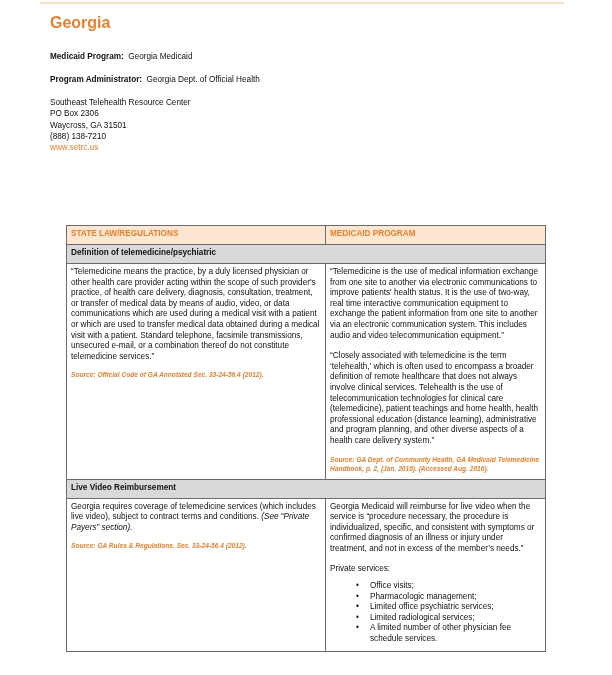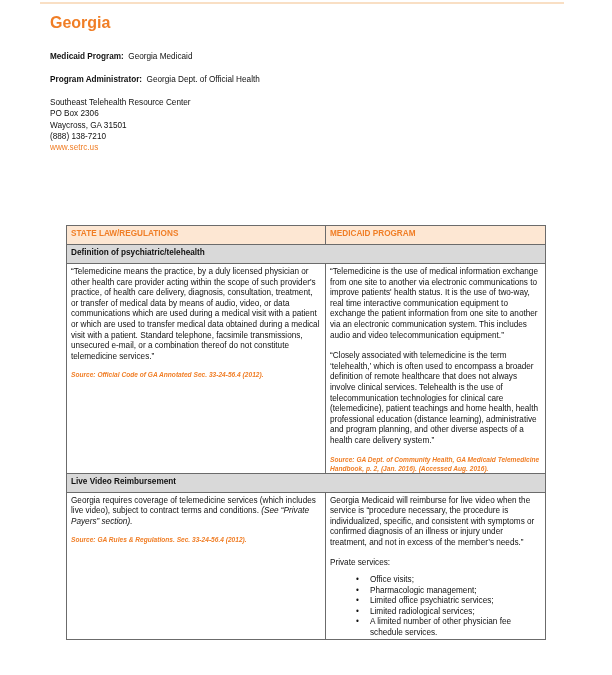--- a/index.html
+++ b/index.html
@@ -29,21 +29,21 @@
     table.reg td, table.reg th {
       border: 1px solid #6b6b6b; vertical-align: top; text-align: left;
     }
     th.col-head {
       background: #fde7d3; color: #f07e26; font-weight: bold;
       padding: 3px 4px 3px 4px; height: 12px; font-size: 8.2px;
     }
     td.section {
       background: #d9d9d9; font-weight: bold; padding: 3px 4px; height: 12px;
     }
-    td.cell { padding: 3px 4px 0 4px; background: #fff; }
+    td.cell { padding: 3px 4px 6px 4px; background: #fff; }
     td.left { width: 250px; }
     .src {
       color: #f07e26; font-style: italic; font-weight: bold; font-size: 6.6px;
       line-height: 9px; margin-top: 8px;
     }
     p.q { margin: 0; }
     p.q + p.q { margin-top: 10px; }
     ul.services { margin: 6px 0 0 0; padding-left: 26px; list-style: none; }
     ul.services li { position: relative; padding-left: 14px; }
     ul.services li .bullet { position: absolute; left: 0; top: 0; }
@@ -76,21 +76,21 @@
   </div>
 
   <table class="reg">
     <tbody>
         <tr>
       <th class="col-head left">STATE LAW/REGULATIONS</th>
       <th class="col-head">MEDICAID PROGRAM</th>
     </tr>
 
     <tr>
-      <td class="section" colspan="2">Definition of psychiatric/telehealth</td>
+      <td class="section" colspan="2">Definition of telemedicine/psychiatric</td>
     </tr>
     <tr>
       <td class="cell left">
         <p class="q">“Telemedicine means the practice, by a duly licensed physician or other health care provider acting within the scope of such provider's practice, of health care delivery, diagnosis, consultation, treatment, or transfer of medical data by means of audio, video, or data communications which are used during a medical visit with a patient or which are used to transfer medical data obtained during a medical visit with a patient. Standard telephone, facsimile transmissions, unsecured e-mail, or a combination thereof do not constitute telemedicine services.”</p>
         <div class="src">Source: Official Code of GA Annotated Sec. 33-24-56.4 (2012).</div>
       </td>
       <td class="cell">
         <p class="q">“Telemedicine is the use of medical information exchange from one site to another via electronic communications to improve patients' health status. It is the use of two-way, real time interactive communication equipment to exchange the patient information from one site to another via an electronic communication system. This includes audio and video telecommunication equipment.”</p>
         <p class="q">“Closely associated with telemedicine is the term ‘telehealth,’ which is often used to encompass a broader definition of remote healthcare that does not always involve clinical services.  Telehealth is the use of telecommunication technologies for clinical care (telemedicine), patient teachings and home health, health professional education (distance learning), administrative and program planning, and other diverse aspects of a health care delivery system.”</p>
         <div class="src">Source: GA Dept. of Community Health, GA Medicaid Telemedicine Handbook, p. 2, (Jan. 2016). (Accessed Aug. 2016).</div>

